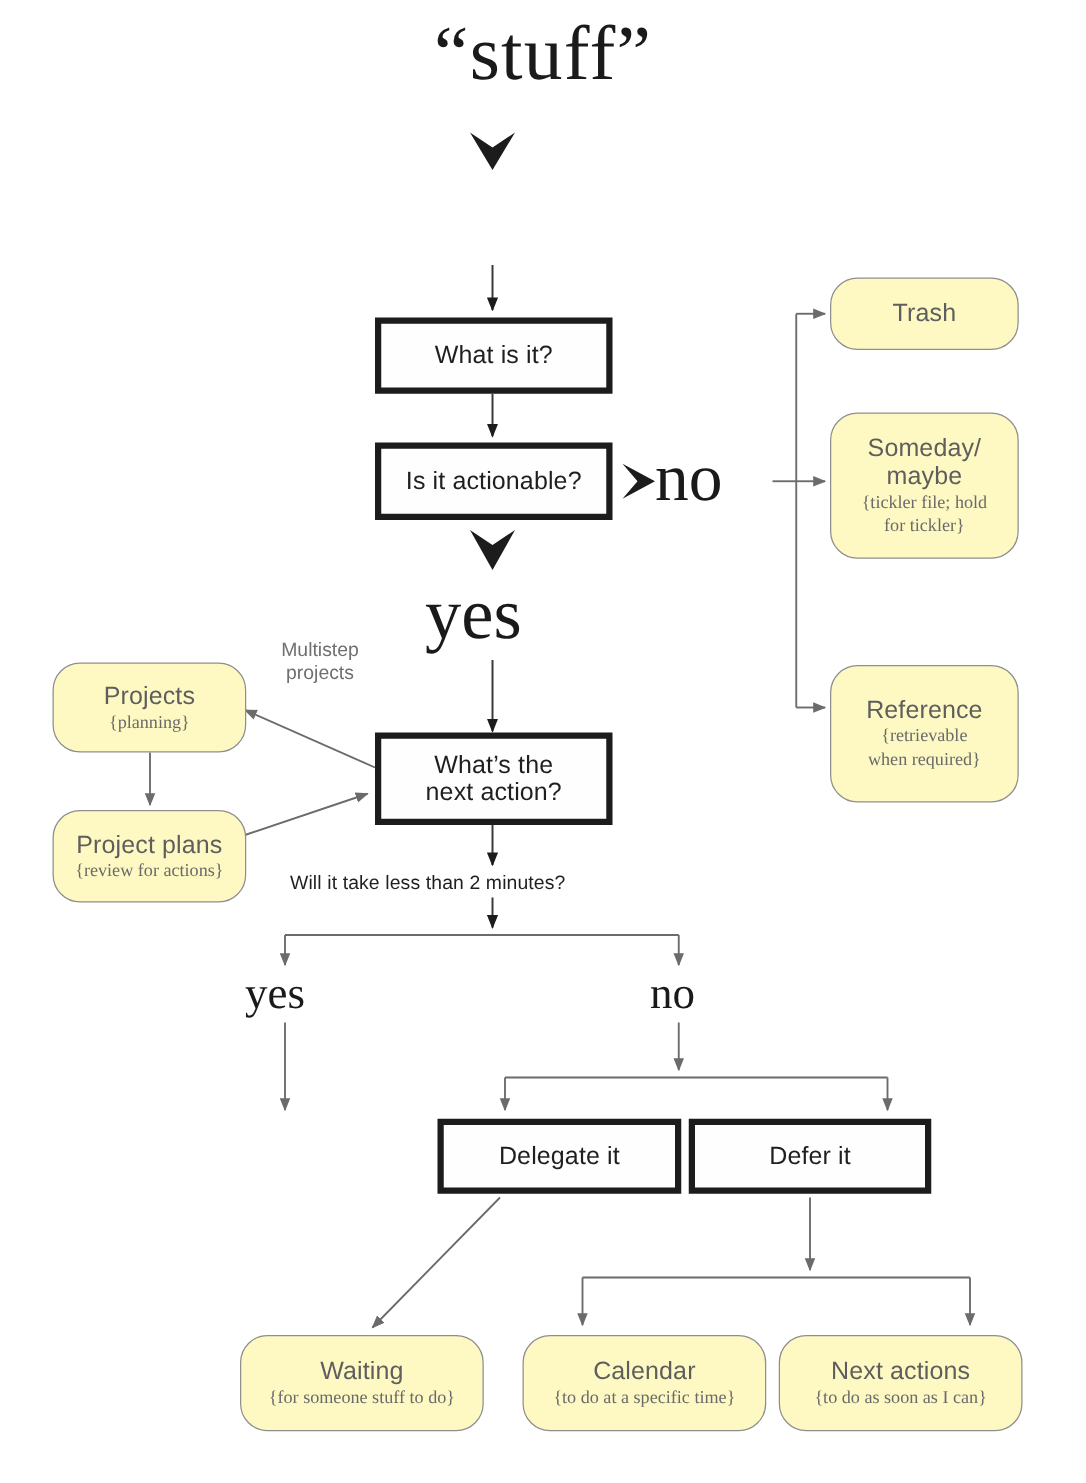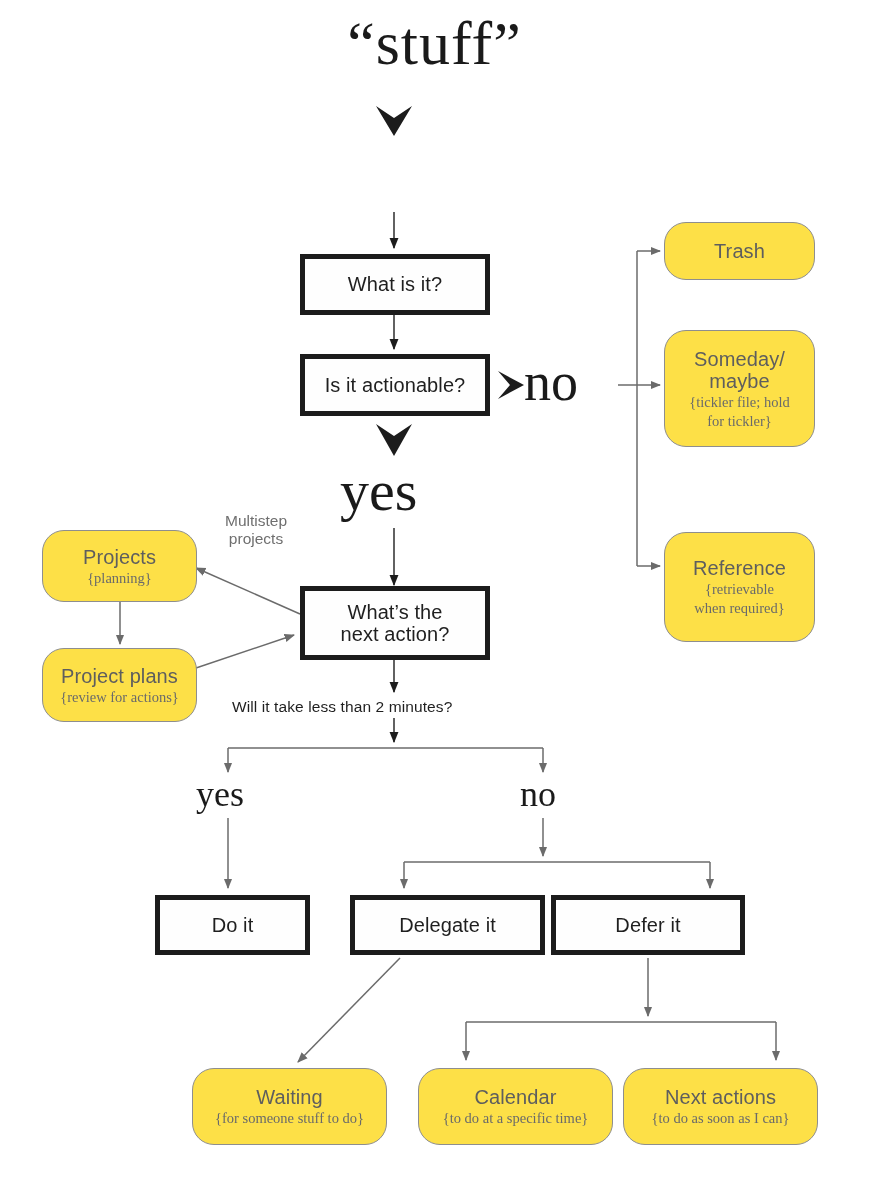--- a/index.html
+++ b/index.html
@@ -45,21 +45,21 @@
   .node.hard .title {
     font-family: "Liberation Sans", sans-serif;
     font-size: 20px;
     color: #1f1f1f;
     line-height: 1.12;
     letter-spacing: 0.1px;
   }
   .node.soft {
     border: 1.6px solid #8e8e8e;
     border-radius: 22px;
-    background: #fde047;
+    background: #fef9c3;
   }
   .node.soft .title {
     font-family: "Liberation Sans", sans-serif;
     font-size: 20px;
     color: #5e5e5e;
     line-height: 1.1;
     letter-spacing: 0.1px;
   }
   .node.soft .sub {
     font-family: "Liberation Serif", serif;
@@ -230,23 +230,20 @@
   <div class="node soft" style="left:42px; top:530px; width:155px; height:72px;">
     <div class="title">Projects</div>
     <div class="sub">{planning}</div>
   </div>
 
   <div class="node soft" style="left:42px; top:648px; width:155px; height:74px;">
     <div class="title">Project plans</div>
     <div class="sub">{review for actions}</div>
   </div>
 
-  <div class="node hard" style="left:155px; top:895px; width:155px; height:60px;">
-    <div class="title">Do it</div>
-  </div>
 
   <div class="node hard" style="left:350px; top:895px; width:195px; height:60px;">
     <div class="title">Delegate it</div>
   </div>
 
   <div class="node hard" style="left:551px; top:895px; width:194px; height:60px;">
     <div class="title">Defer it</div>
   </div>
 
   <div class="node soft" style="left:170px; top:1068px; width:195px; height:77px;margin-left:22px;">

